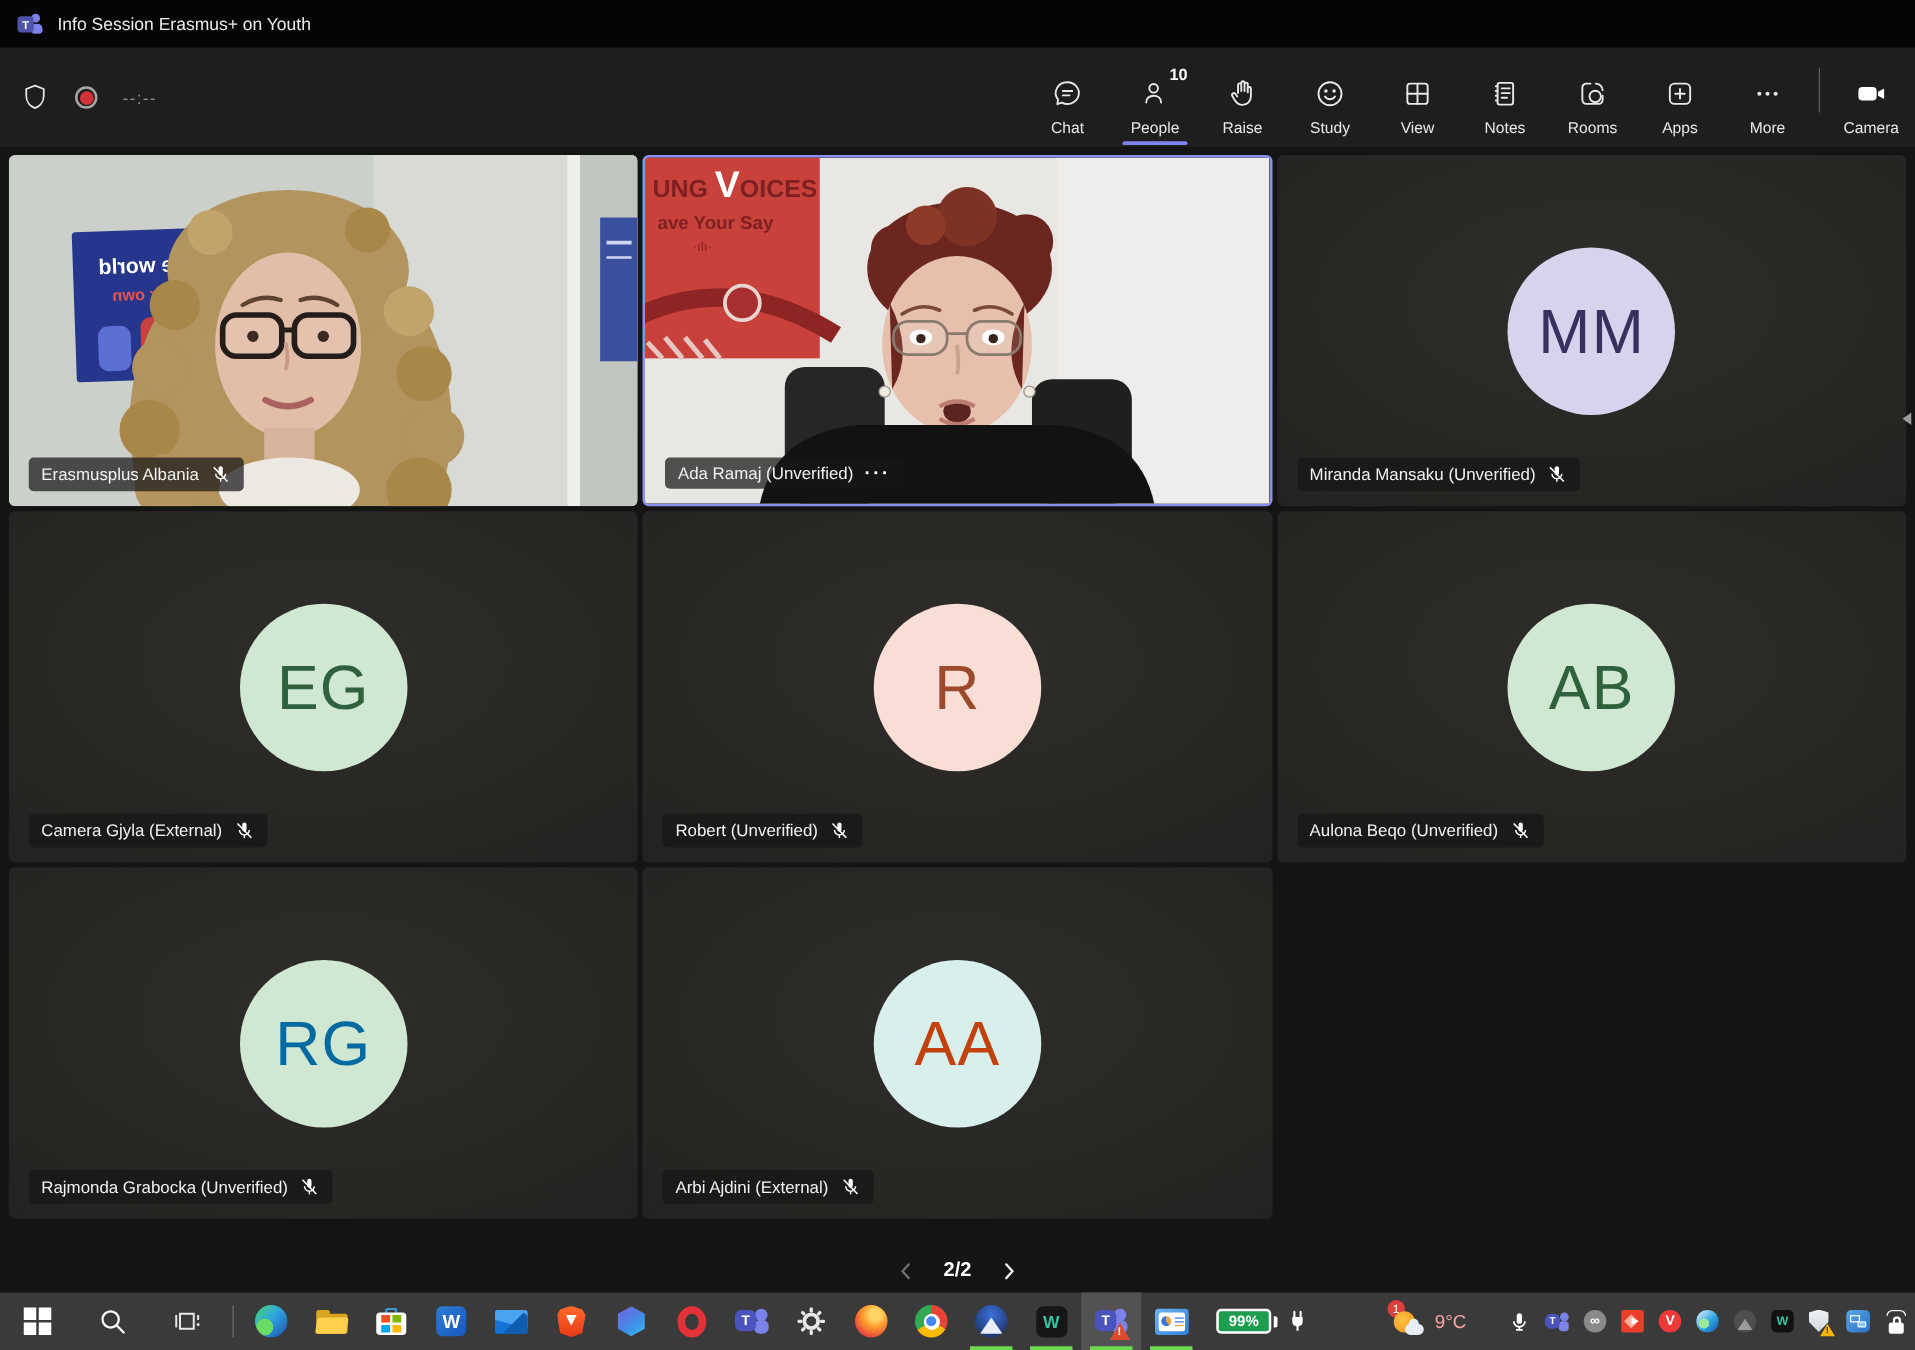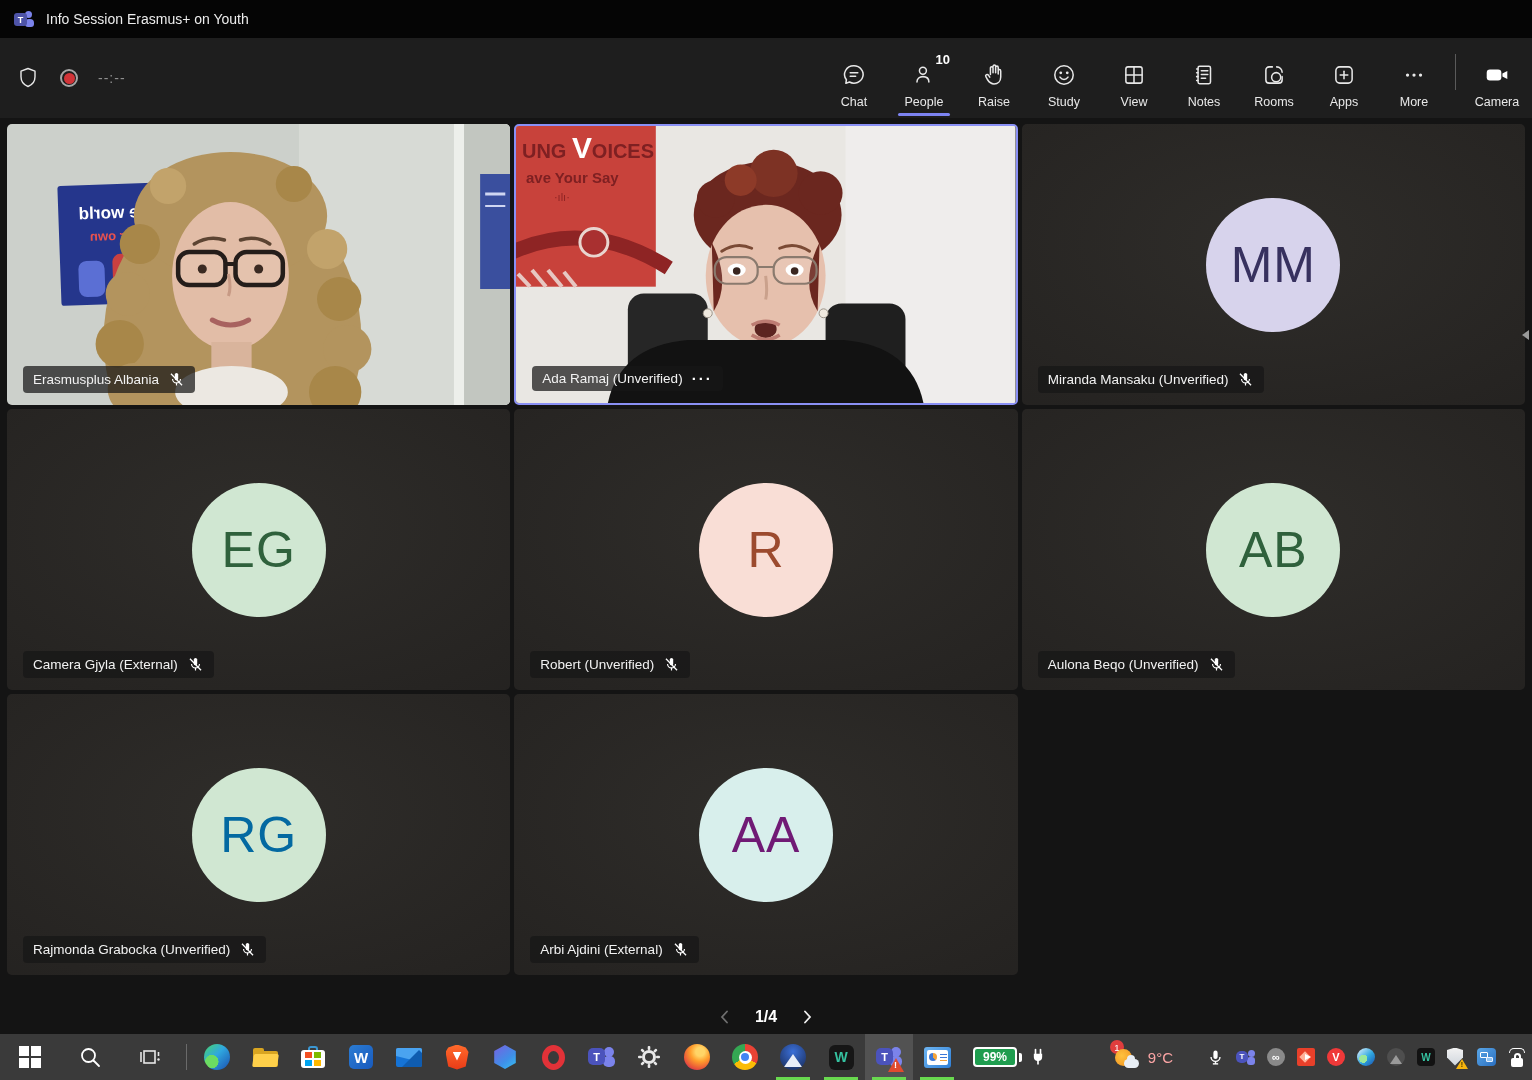--- a/index.html
+++ b/index.html
@@ -382,42 +382,42 @@
             <rect x="6.4" y="1.8" width="3.2" height="7" rx="1.6" fill="#fff"></rect>
             <path d="M4.3 7.5a3.7 3.7 0 0 0 7.4 0" stroke="#fff" stroke-width="1.1" fill="none"></path>
             <line x1="8" y1="11.2" x2="8" y2="13.6" stroke="#fff" stroke-width="1.1"></line>
             <line x1="2.8" y1="2.6" x2="13.2" y2="13.4" stroke="#fff" stroke-width="1.2"></line>
           </svg>
         </div>
       </div>
 
 
       <div class="tile">
-        <div class="avatar" style="background: rgb(216, 239, 236); color: #701a75;">
+        <div class="avatar" style="background: rgb(216, 239, 236); color: #c2410c;">
           <span>AA</span>
         </div>
         <div class="nametag">
           <span class="nm">Arbi Ajdini (External)</span>
           <svg width="17" height="17" viewBox="0 0 16 16">
             <rect x="6.4" y="1.8" width="3.2" height="7" rx="1.6" fill="#fff"></rect>
             <path d="M4.3 7.5a3.7 3.7 0 0 0 7.4 0" stroke="#fff" stroke-width="1.1" fill="none"></path>
             <line x1="8" y1="11.2" x2="8" y2="13.6" stroke="#fff" stroke-width="1.1"></line>
             <line x1="2.8" y1="2.6" x2="13.2" y2="13.4" stroke="#fff" stroke-width="1.2"></line>
           </svg>
         </div>
       </div>
     </div>
 
     <div class="scroll-arrow"></div>
 
     <div class="pagination">
       <svg class="chev" viewBox="0 0 16 16">
         <polyline points="10,2.5 5,8 10,13.5" fill="none" stroke="#6f6f6f" stroke-width="1.8" stroke-linecap="round"></polyline>
       </svg>
-      <span class="pg-label">1/4</span>
+      <span class="pg-label">2/2</span>
       <svg class="chev" viewBox="0 0 16 16">
         <polyline points="6,2.5 11,8 6,13.5" fill="none" stroke="#f0f0f0" stroke-width="1.8" stroke-linecap="round"></polyline>
       </svg>
     </div>
   </div>
 
   <div class="taskbar">
     <div class="tb-slot60">
       <div class="win-logo">
           <div></div>

